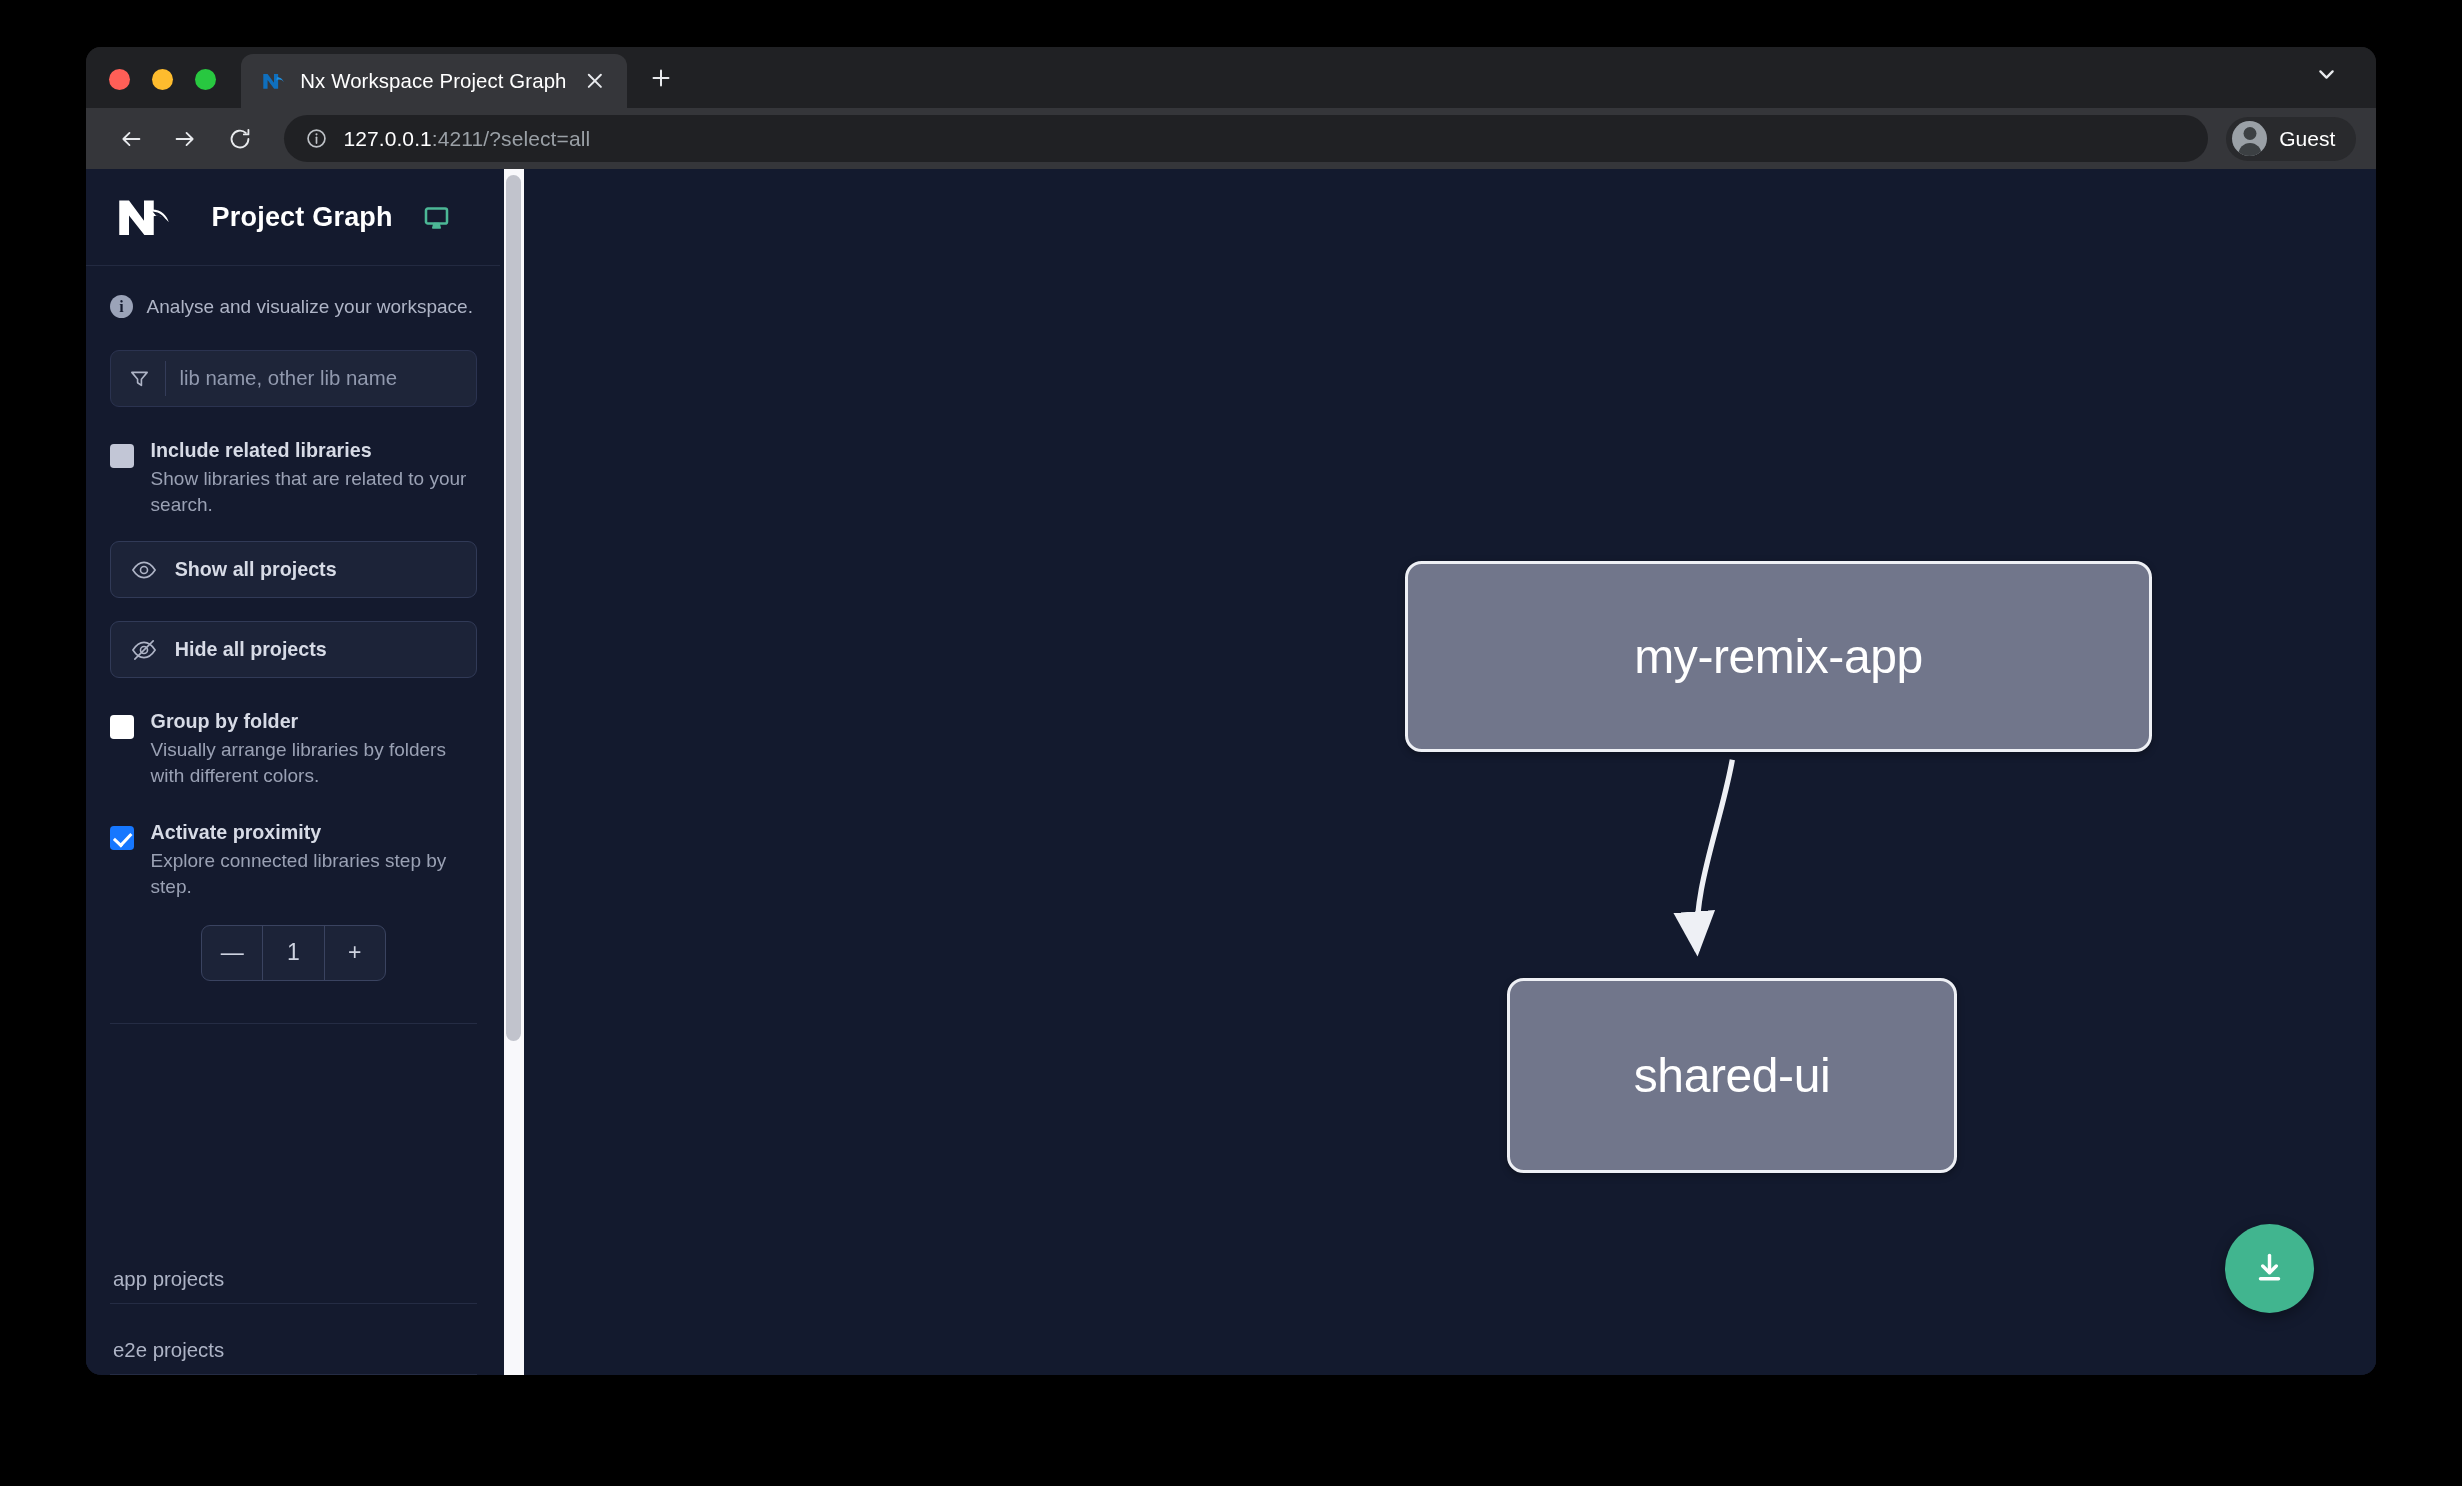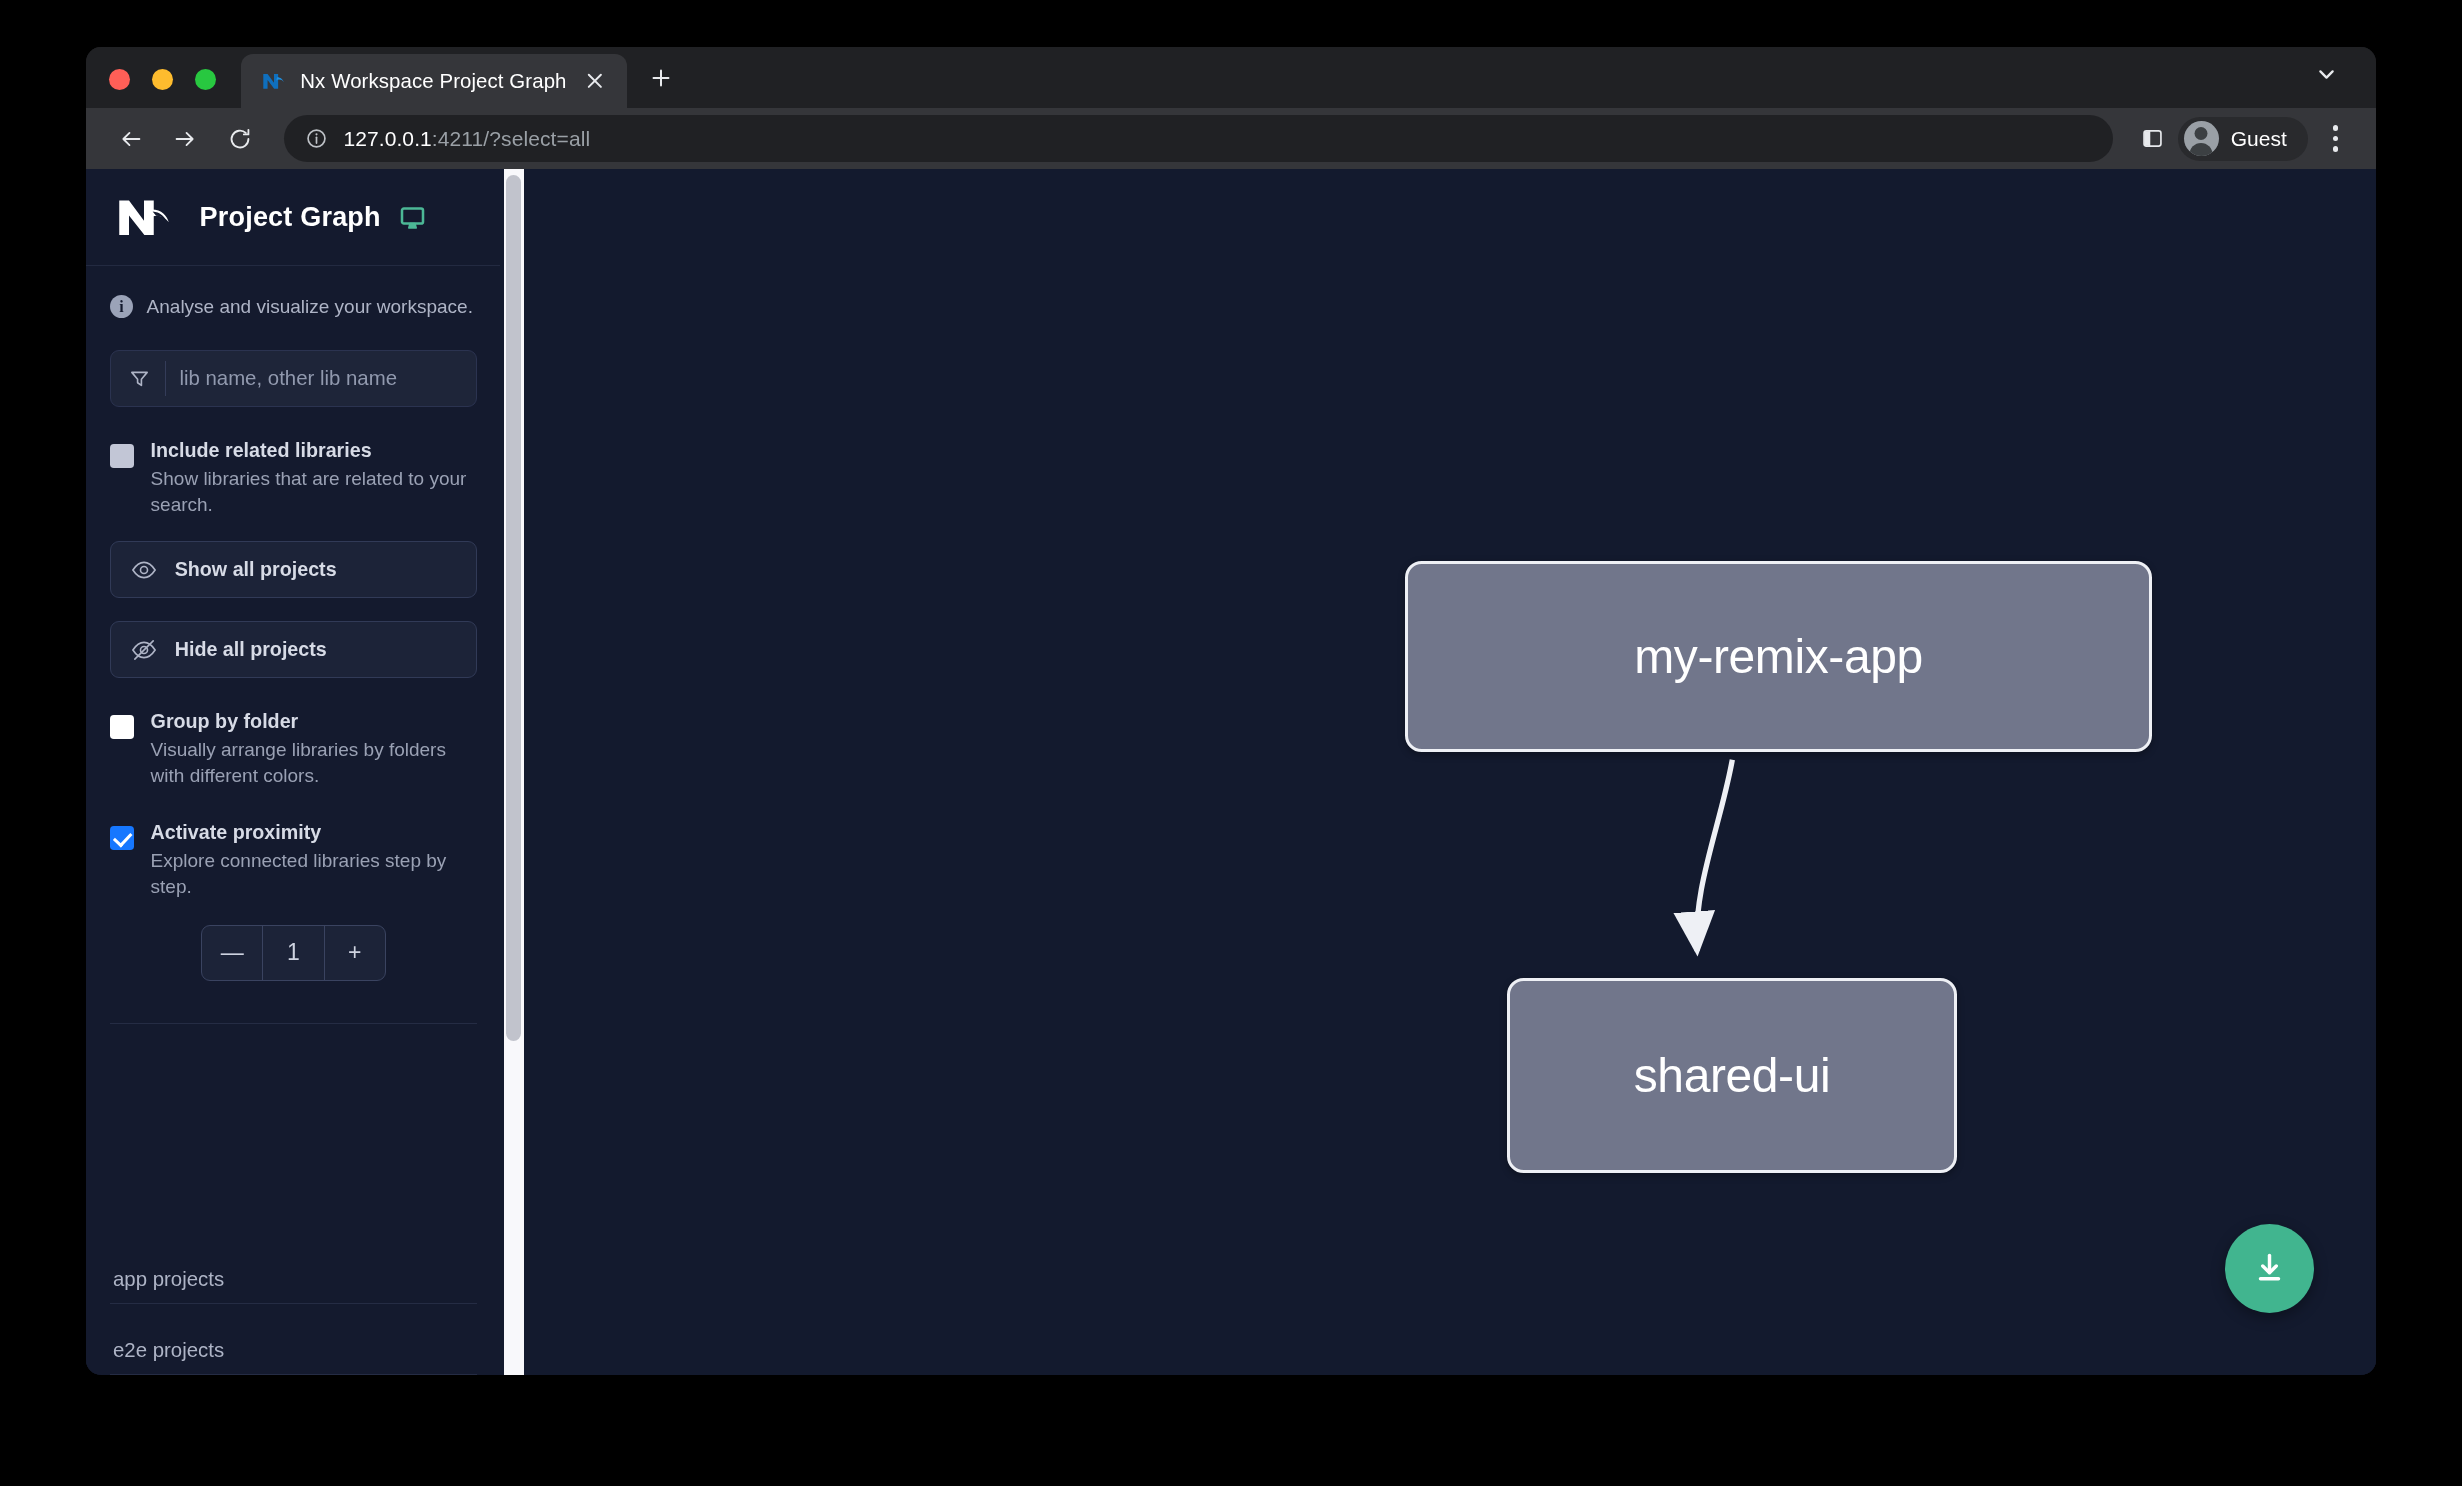--- a/index.html
+++ b/index.html
@@ -109,21 +109,21 @@
     padding: 0 21px;
     gap: 15px;
     margin-left: 13.6px;
     margin-right: 10.6px;
   }
   .omnibox .info-ico { color: #bdc1c6; display: flex; }
   .url { font-size: 21px; white-space: nowrap; letter-spacing: 0.1px; }
   .url .host { color: #ffffff; }
   .url .rest { color: #9aa0a6; }
 
-  .tb-right { display: flex; align-items: flex-end; gap: 3px; }
+  .tb-right { display: flex; align-items: flex-end; gap: 9px; flex-direction: column; }
   .panel-ico {
     width: 44px; height: 44px;
     display: flex; align-items: center; justify-content: center;
     color: #e8eaed;
   }
   .guest-pill {
     height: 44px;
     background: #292a2d;
     border-radius: 24px;
     display: flex; align-items: center;
@@ -171,21 +171,21 @@
     background: #141a2e;
     display: flex;
     flex-direction: column;
     position: relative;
     z-index: 2;
   }
   .sb-header {
     height: 97px;
     display: flex; align-items: center;
     padding: 0 26px 0 23px;
-    gap: 0;
+    gap: 12px;
     border-bottom: 0.8px solid #232a41;
   }
   .nx-logo { width: 57px; height: 42px; flex: 0 0 57px; margin-left: 7.6px; }
   .sb-title {
     color: #ffffff;
     font-size: 27px;
     font-weight: bold;
     margin-left: 26px;
     letter-spacing: 0.2px;
   }

